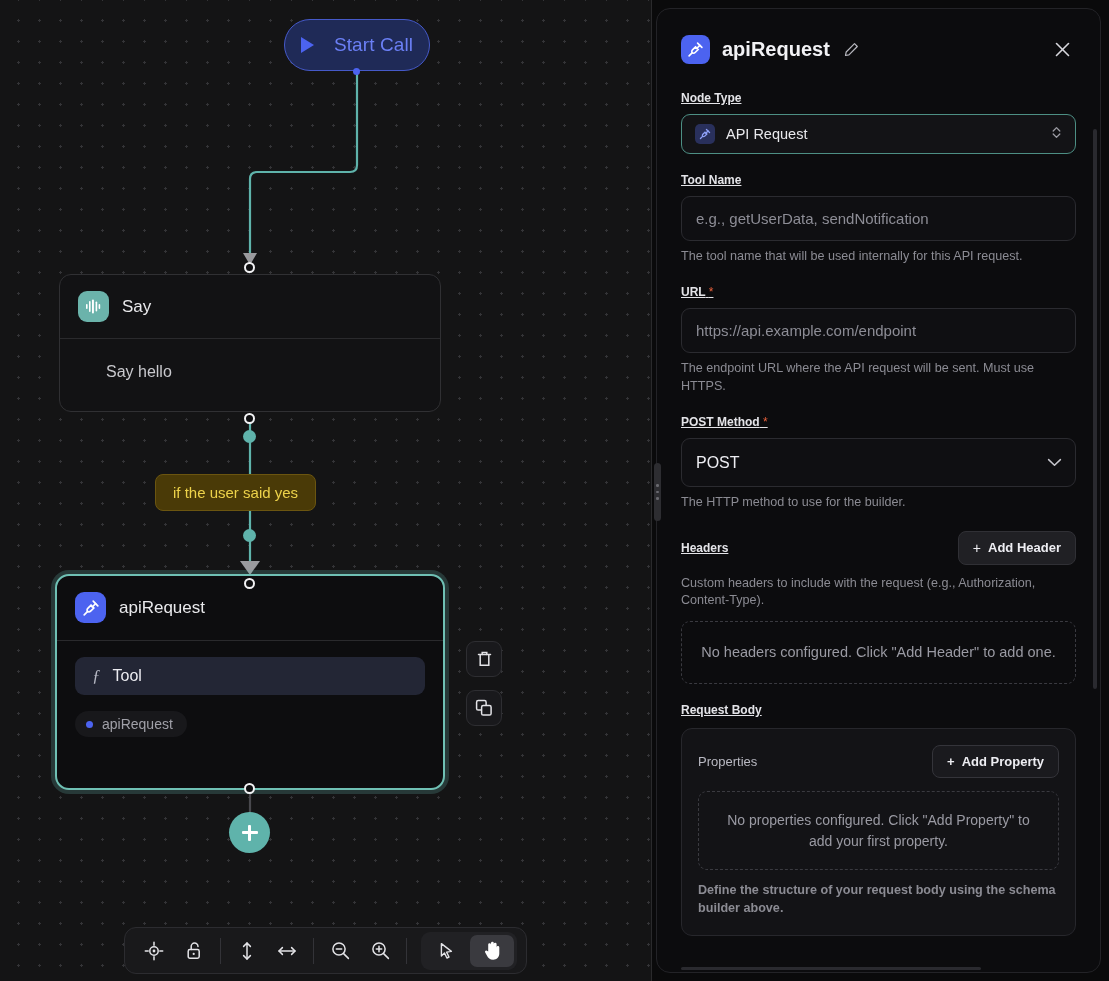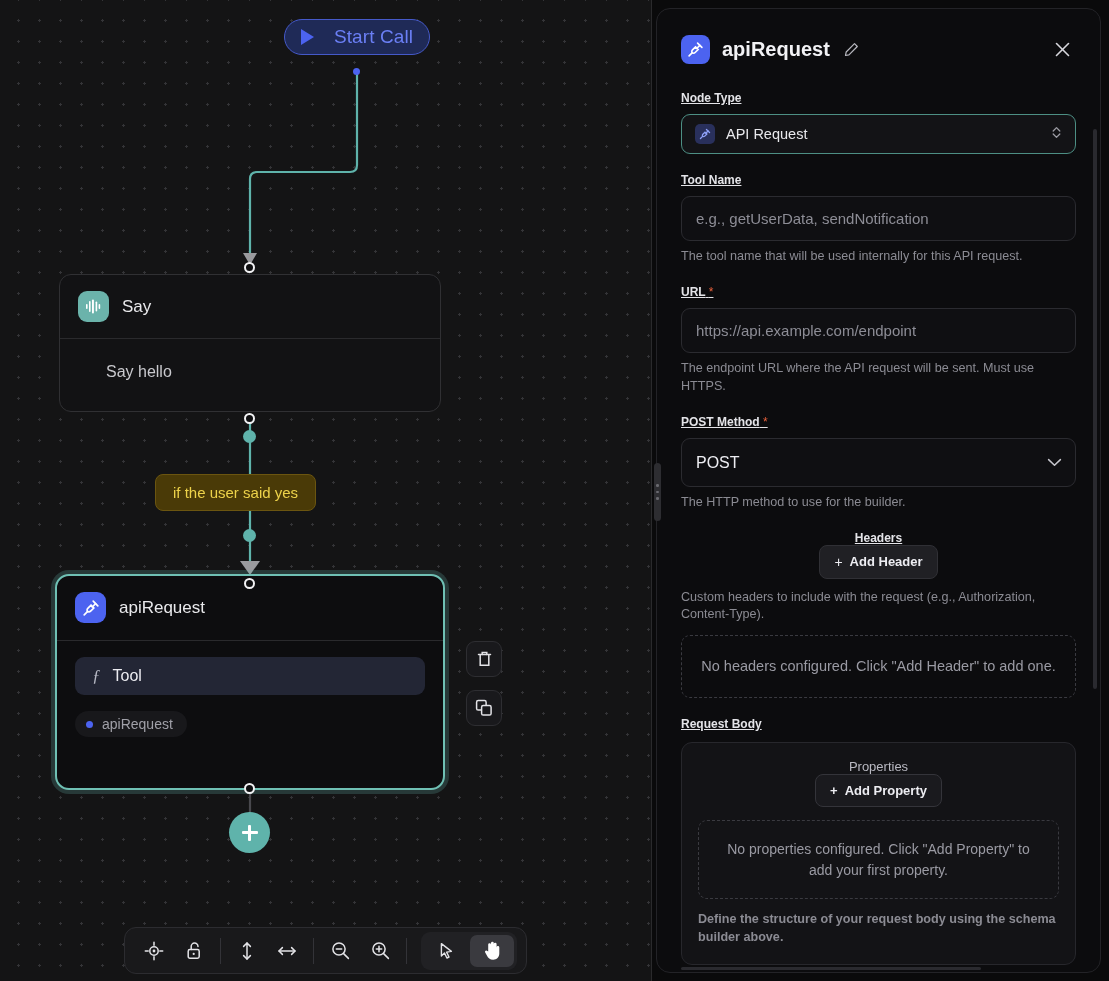--- a/index.html
+++ b/index.html
@@ -26,21 +26,21 @@
     position: absolute; top: 0; right: 0; width: 1px; height: 981px;
     background: #2a2a2c;
   }
 
   
   .edges { position: absolute; inset: 0; width: 652px; height: 981px; pointer-events: none; }
 
   
   .start-node {
     position: absolute; left: 284px; top: 19px;
-    width: 146px; height: 36px;
+    width: 146px; height: 52px;
     background: #1f2a57;
     border: 1.5px solid #4559c9;
     border-radius: 26px;
     display: flex; align-items: center; justify-content: center;
     gap: 20px;
     cursor: pointer;
   }
   .start-node .play { width: 0; height: 0;
     border-left: 13px solid #4c63f0;
     border-top: 8px solid transparent;
@@ -259,21 +259,21 @@
     border-radius: 9px;
     color: #ededf2; font-size: 16px;
     padding: 0 14px;
     font-family: "Liberation Sans", sans-serif;
     outline: none; cursor: pointer;
     appearance: none; -webkit-appearance: none;
   }
   .select-wrap { position: relative; }
   .select-wrap .chev { position: absolute; right: 14px; top: 50%; transform: translateY(-50%); pointer-events: none; }
 
-  .row-head { display: flex; align-items: center; justify-content: space-between; margin-bottom: 10px; flex-direction: column; }
+  .row-head { display: flex; align-items: center; justify-content: space-between; margin-bottom: 10px; }
   .btn-dark {
     background: #202024; border: 1px solid #303035; border-radius: 8px;
     color: #ededf2; font-size: 13px; font-weight: bold;
     padding: 8px 14px; display: inline-flex; align-items: center; gap: 7px;
     cursor: pointer; font-family: "Liberation Sans", sans-serif;
   }
   .btn-dark .plus { font-size: 14px; font-weight: normal; }
   .btn-outline {
     background: #1a1a1e; border: 1px solid #34343a; border-radius: 8px;
     color: #ededf2; font-size: 13px; font-weight: bold;

